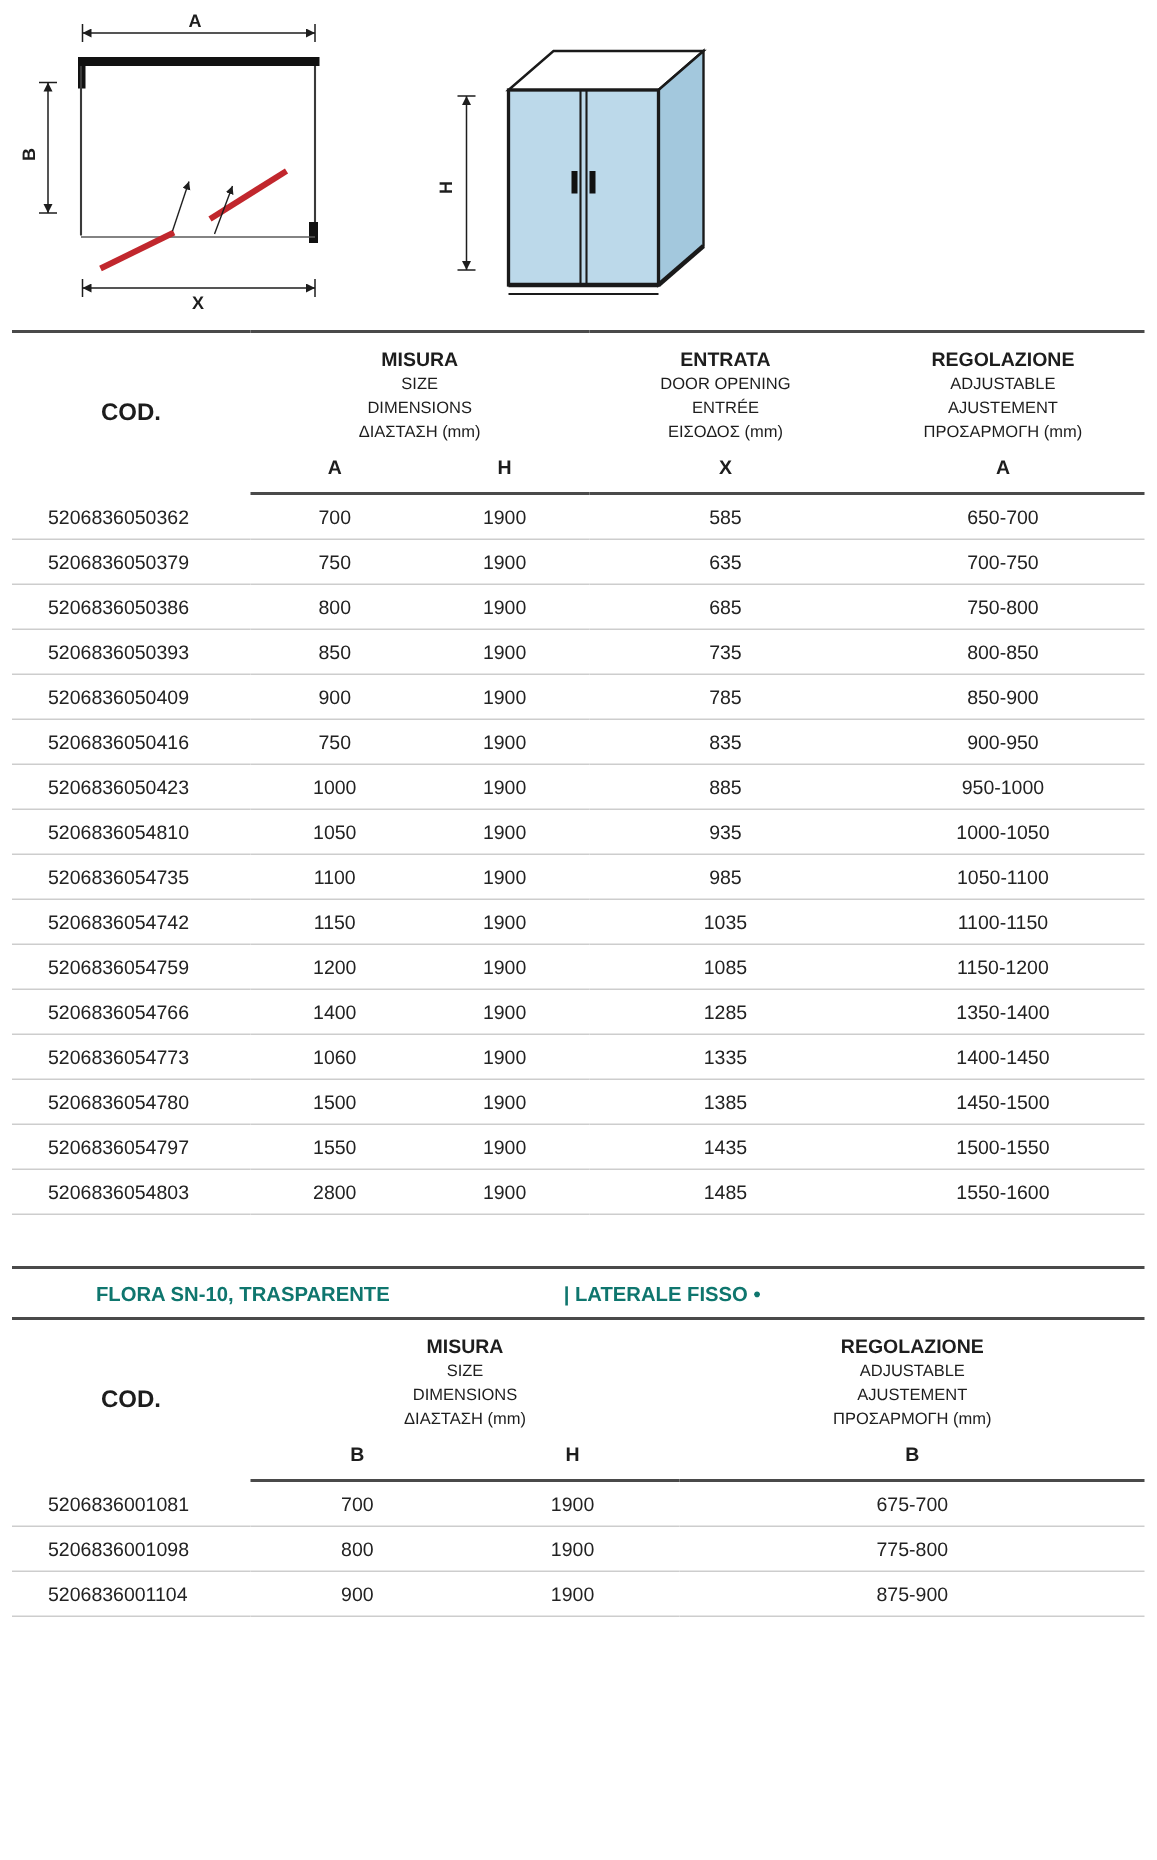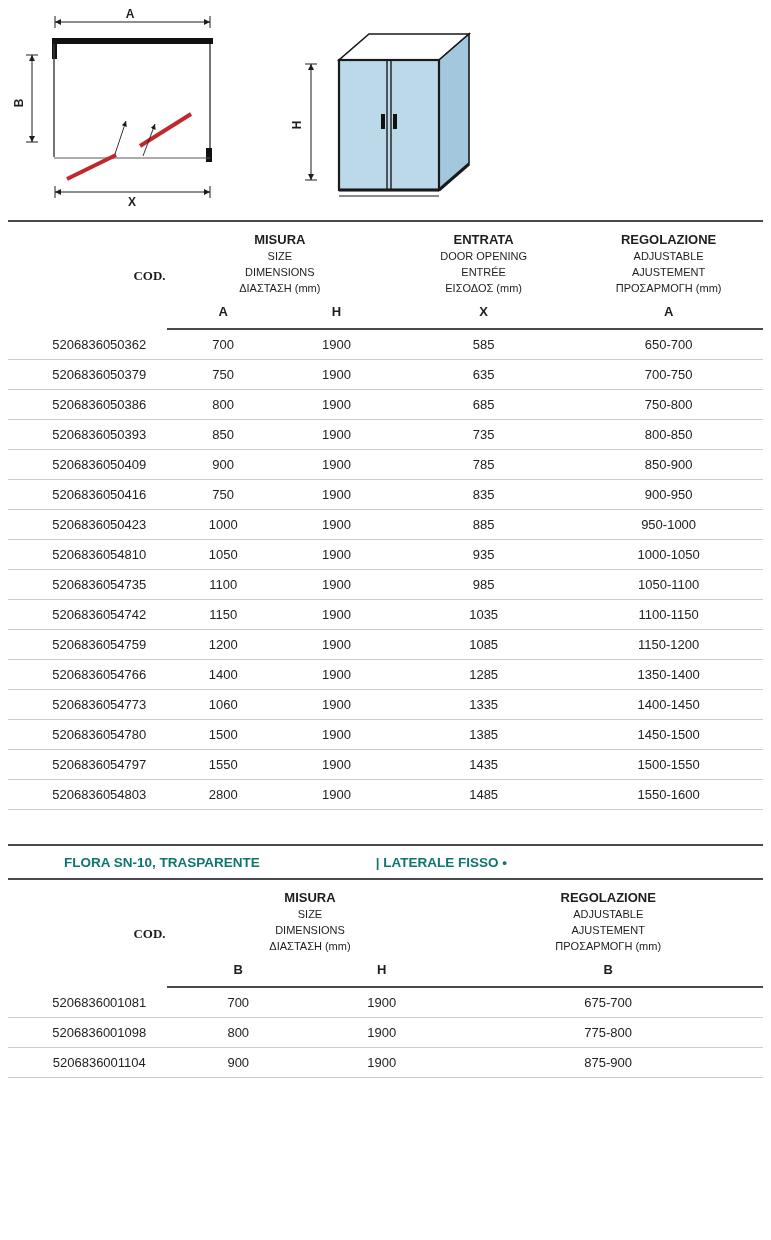--- a/index.html
+++ b/index.html
@@ -13,27 +13,27 @@
   .diagram-iso { width:210px; height:205px; margin-left:62px; }
   .dim-label { font-size:12px; font-weight:bold; fill:#1d1d1d; font-family:"Liberation Sans", sans-serif; }
   
   table { border-collapse:collapse; table-layout:fixed; width:755px; margin:0 8px; }
   .t1 { border-top:2px solid #4a4a4a; margin-top:6px; }
   th, td { font-family:"Liberation Sans", sans-serif; }
   thead th { text-align:center; vertical-align:middle; font-weight:normal; }
   .group-th { padding:9px 0 5px;margin-top:42px; }
   .group-th .h1 { font-size:13px; font-weight:bold; line-height:17px; }
   .group-th .h2 { font-size:11px; line-height:16px; }
-  .cod-h { font-size:13px; font-weight:bold; text-align:right;font-family:Liberation Serif, serif; }
+  .cod-h { font-size:16px; font-weight:bold; text-align:center; }
   .sub-th { font-size:13px; font-weight:bold; padding:3px 0 9px; border-bottom:2px solid #4a4a4a; }
   tbody td {
     text-align:center; font-size:13px; padding:7px 0;
     border-bottom:1px solid #cdcdcd; color:#222;
   }
-  tbody td.cod { text-align:center; padding-left:24px; }
+  tbody td.cod { text-align:left; padding-left:24px; }
   
   .sectionbar {
     margin:34px 8px 0; height:32px;
     border-top:2px solid #4a4a4a; border-bottom:2px solid #4a4a4a;
     display:flex; align-items:center; font-size:13.5px; font-weight:bold; color:#0f766e;
   }
   .sectionbar .left-title { margin-left:56px; }
   .sectionbar .right-title { margin-left:116px; }
 </style>
 </head>

